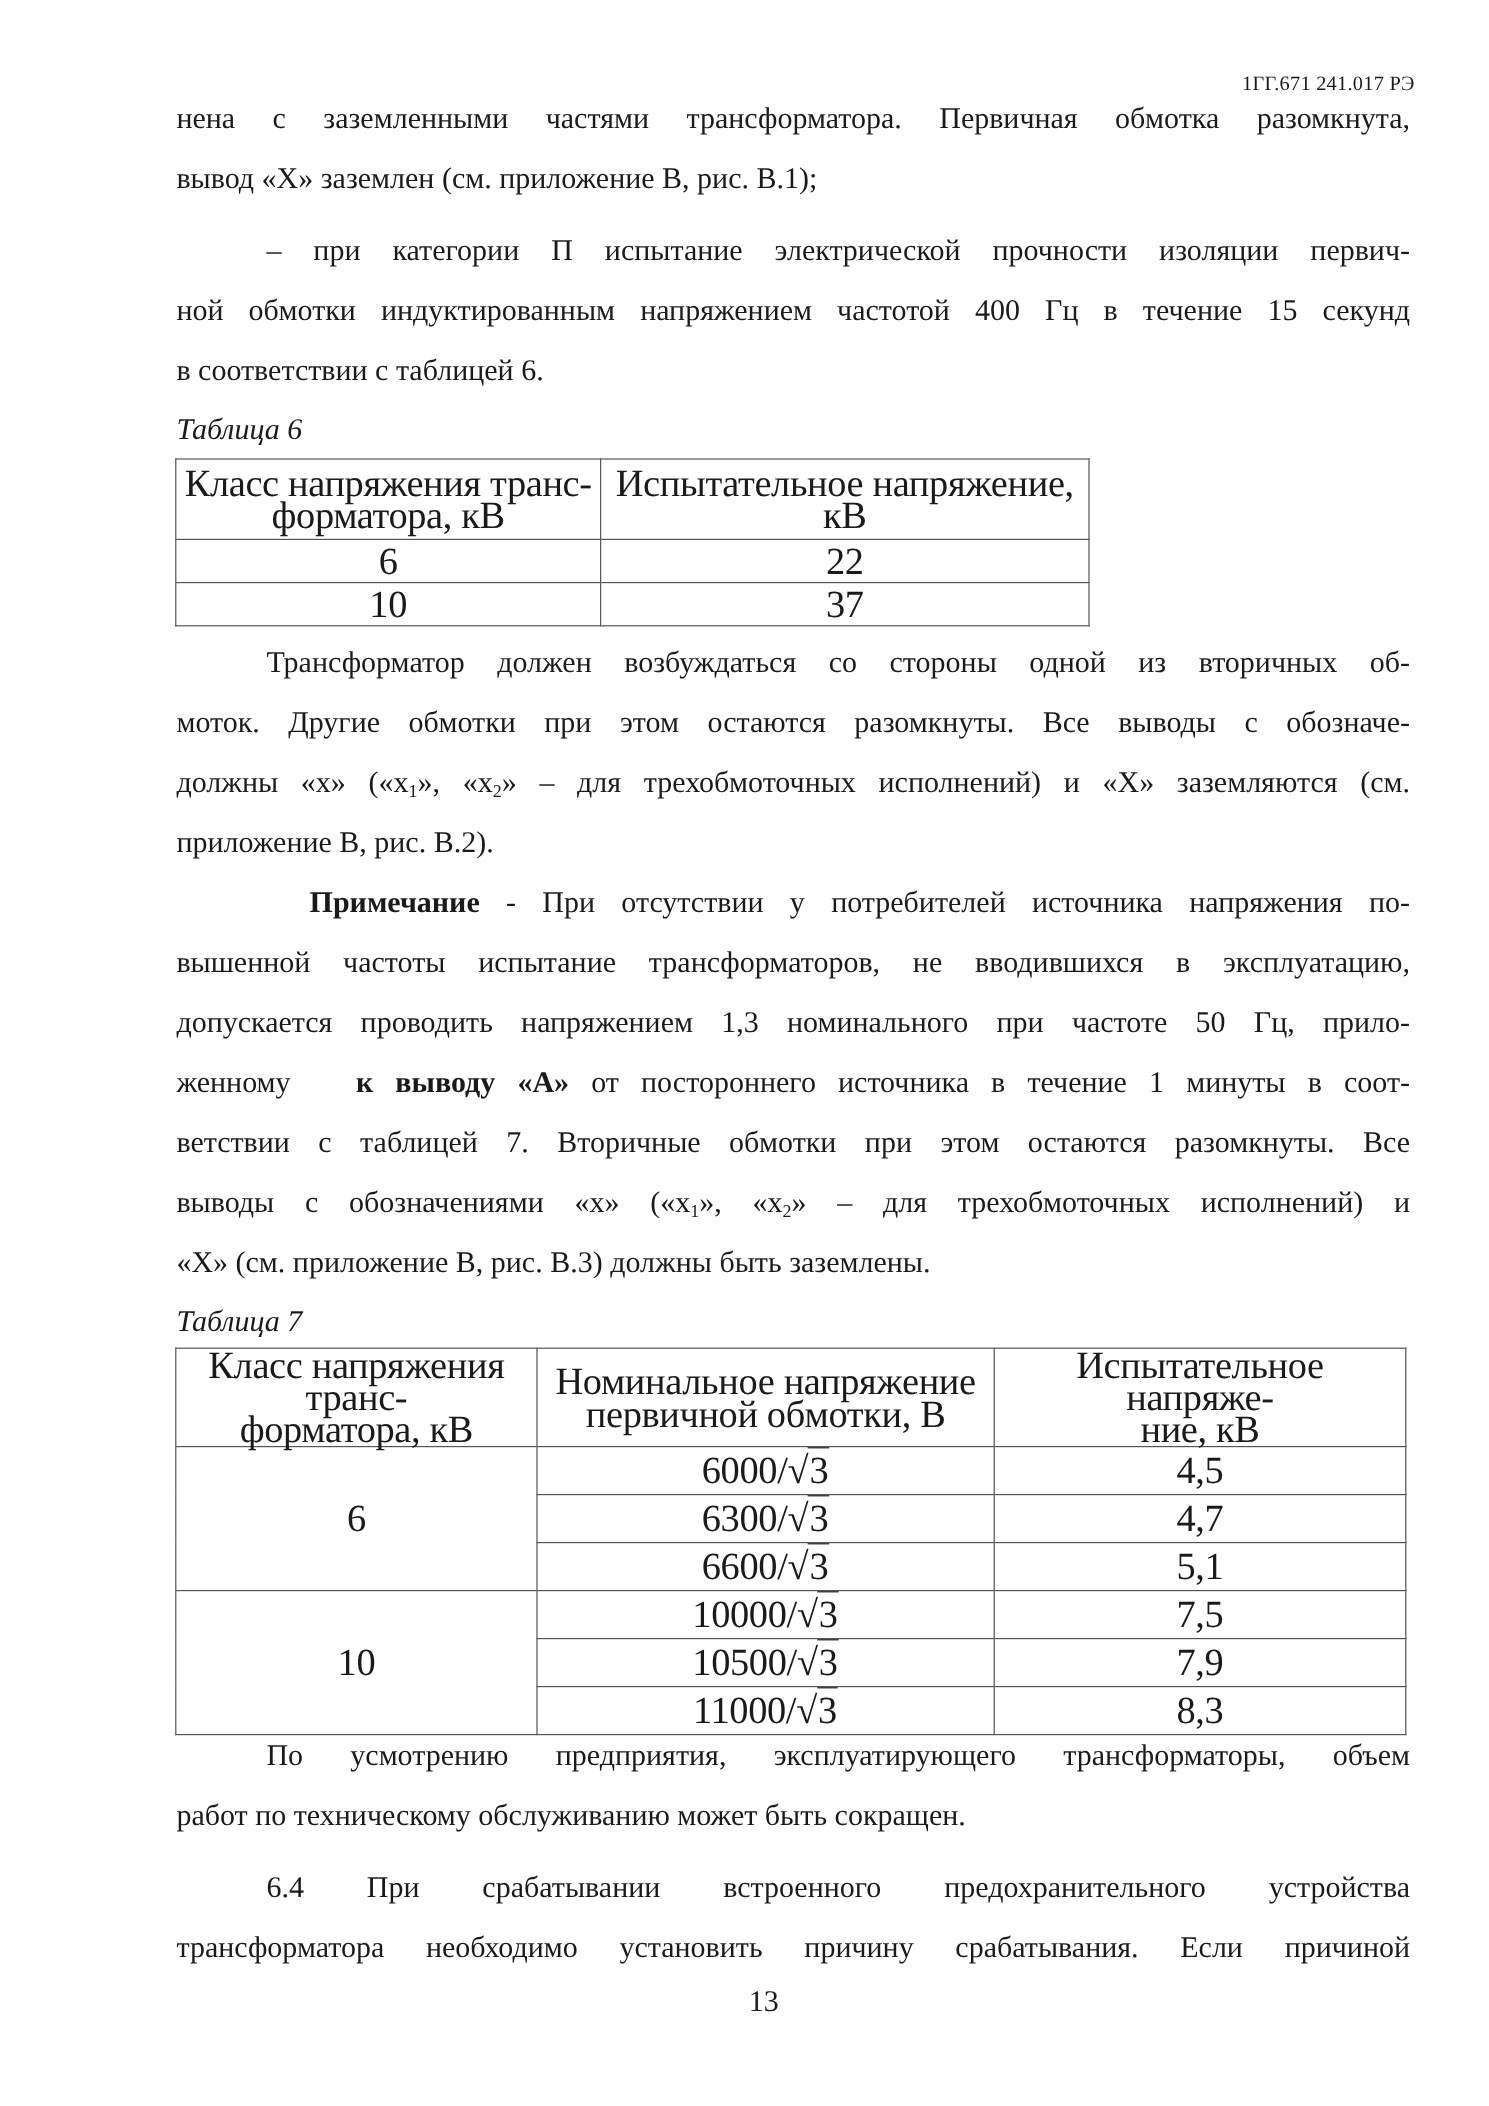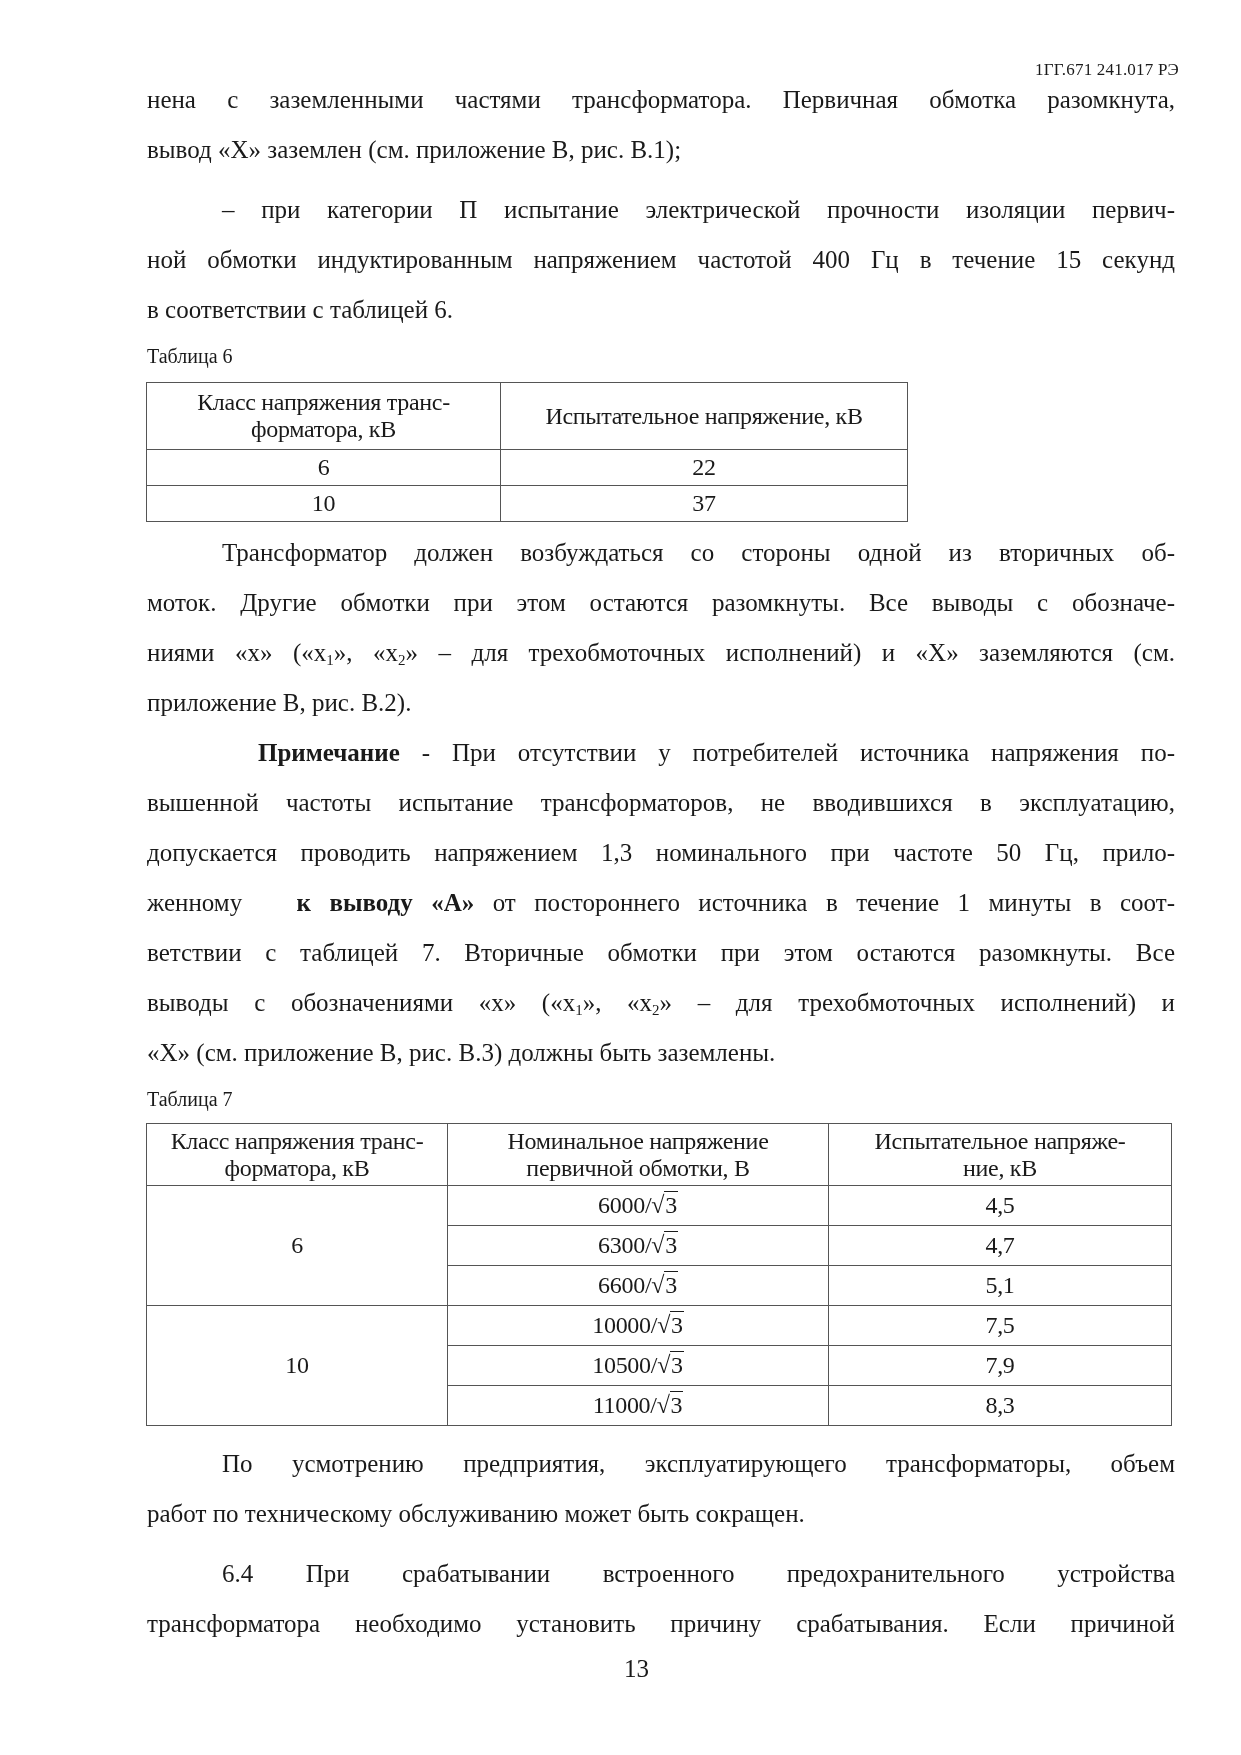--- a/index.html
+++ b/index.html
@@ -12,27 +12,27 @@
   .doc-code {
     position: absolute; right: 62px; top: 60px;
     font-size: 17px; letter-spacing: 0.2px;
   }
   .line {
     position: absolute; left: 147px; width: 1028px;
     font-size: 25px; line-height: 32px; white-space: nowrap;
   }
   .justify { text-align: justify; text-align-last: justify; white-space: normal; }
   .indent { left: 222px; width: 953px; }
-  .caption { position: absolute; left: 147px; font-size: 20px; }
+  .caption { position: absolute; left: 147px; font-size: 25px; font-style: italic; }
   .page-number {
     position: absolute; left: 16px; width: 1241px; text-align: center;
     top: 1655px; font-size: 25px;
   }
   table.doc-table {
-    position: absolute; border-collapse: collapse; font-size: 24px;
+    position: absolute; border-collapse: collapse; font-size: 32px;
     font-family: "Liberation Serif", "DejaVu Serif", serif;
     letter-spacing: -0.3px;
   }
   table.doc-table td, table.doc-table th {
     border: 1.5px solid #555; text-align: center; font-weight: normal;
     padding: 0 4px; line-height: 27px; vertical-align: middle;
   }
   sub { font-size: 15px; vertical-align: -4px; line-height: 0; }
   b { font-weight: bold; margin-left: 36px; }
   .sqrt { display: inline-block; }
@@ -68,21 +68,21 @@
     </tr>
     <tr style="height:36px;">
       <td>10</td>
       <td>37</td>
     </tr>
   </tbody>
     </table>
 
   <div class="line justify indent" style="top:537px;">Трансформатор должен возбуждаться со стороны одной из вторичных об-</div>
   <div class="line justify" style="top:587px;">моток. Другие обмотки при этом остаются разомкнуты. Все выводы с обозначе-</div>
-  <div class="line justify" style="top:637px;"><span>ниями «х» («х</span><sub>1</sub><span>», «х</span><sub>2</sub><span>» – для трехобмоточных исполнений) и «Х» заземляются (см.</span></div>
+  <div class="line justify" style="top:637px;"><span>должны «х» («х</span><sub>1</sub><span>», «х</span><sub>2</sub><span>» – для трехобмоточных исполнений) и «Х» заземляются (см.</span></div>
   <div class="line" style="top:687px;">приложение В, рис. В.2).</div>
 
   <div class="line justify indent" style="top:737px;"><b>Примечание</b><span> - При отсутствии у потребителей источника напряжения по-</span></div>
   <div class="line justify" style="top:787px;">вышенной частоты испытание трансформаторов, не вводившихся в эксплуатацию,</div>
   <div class="line justify" style="top:837px;">допускается проводить напряжением 1,3 номинального при частоте 50 Гц, прило-</div>
   <div class="line justify" style="top:887px;"><span>женному </span><b>к выводу «А»</b><span> от постороннего источника в течение 1 минуты в соот-</span></div>
   <div class="line justify" style="top:937px;">ветствии с таблицей 7. Вторичные обмотки при этом остаются разомкнуты. Все</div>
   <div class="line justify" style="top:987px;"><span>выводы с обозначениями «х» («х</span><sub>1</sub><span>», «х</span><sub>2</sub><span>» – для трехобмоточных исполнений) и</span></div>
   <div class="line" style="top:1037px;">«Х» (см. приложение В, рис. В.3) должны быть заземлены.</div>
 

